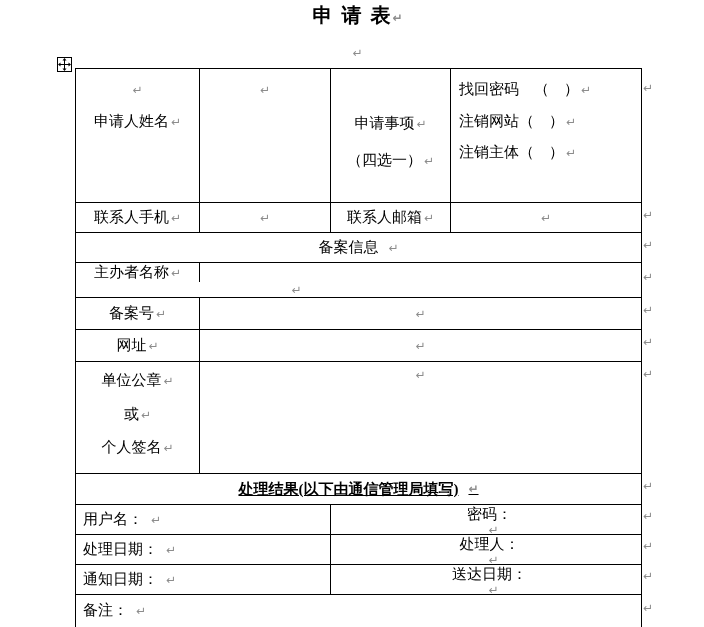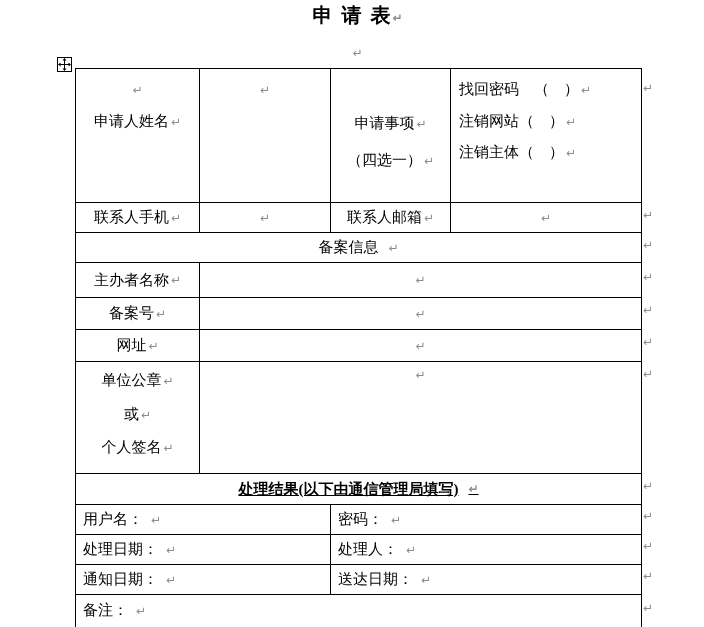--- a/index.html
+++ b/index.html
@@ -28,21 +28,21 @@
   .handle svg { display:block; }
   .tbl {
     position:absolute; left:75px; top:68px; width:567px; height:567px;
     border:1px solid #000; border-bottom:none; box-sizing:border-box;
   }
   .row { position:absolute; left:0; width:565px; display:flex; box-sizing:border-box; }
   .rb { border-bottom:1px solid #000; }
   .cell { box-sizing:border-box; height:100%; }
   .cr { border-right:1px solid #000; }
   .c1 { width:124px; } .c2 { width:131px; } .c3 { width:120px; } .c4 { width:190px; }
-  .half-l { width:255px; } .half-r { width:310px; }
+  .half-l { width:255px; } .half-r { width:310px;flex-direction:column; }
   .full { width:565px;gap:8px; }
   .center-both { display:flex; align-items:center; justify-content:center; }
   .lines-top { padding-top:5px; text-align:center; }
   .lines-top .line { line-height:31.7px; height:31.7px; }
   .matter-cell { padding-top:36px; text-align:center; }
   .matter-cell .line { line-height:37px; height:37px; }
   .options-cell { padding-top:5px; padding-left:8px; text-align:left; }
   .options-cell .line { line-height:31.7px; height:31.7px; white-space:nowrap; }
   .sig-cell { padding-top:2px; text-align:center; }
   .sig-cell .line { line-height:33.5px; height:33.5px; }
@@ -115,21 +115,21 @@
       </div>
     </div>
 
     <div class="row rb" style="top:164px; height:30px;">
       <div class="cell full center-both">
         <span>备案信息</span>
           <span class="pm pm-after">↵</span>
       </div>
     </div>
 
-    <div class="row rb" style="top:194px; height:35px;">
+    <div class="row rb" style="top:194px; height:35px;flex-direction:column;">
       <div class="cell cr c1 center-both">
         <span>主办者名称</span>
           <span class="pm pm-after">↵</span>
       </div>
       <div class="cell center-both" style="width:441px;">
         <span class="pm">↵</span>
       </div>
     </div>
 
     <div class="row rb" style="top:229px; height:32px;">

